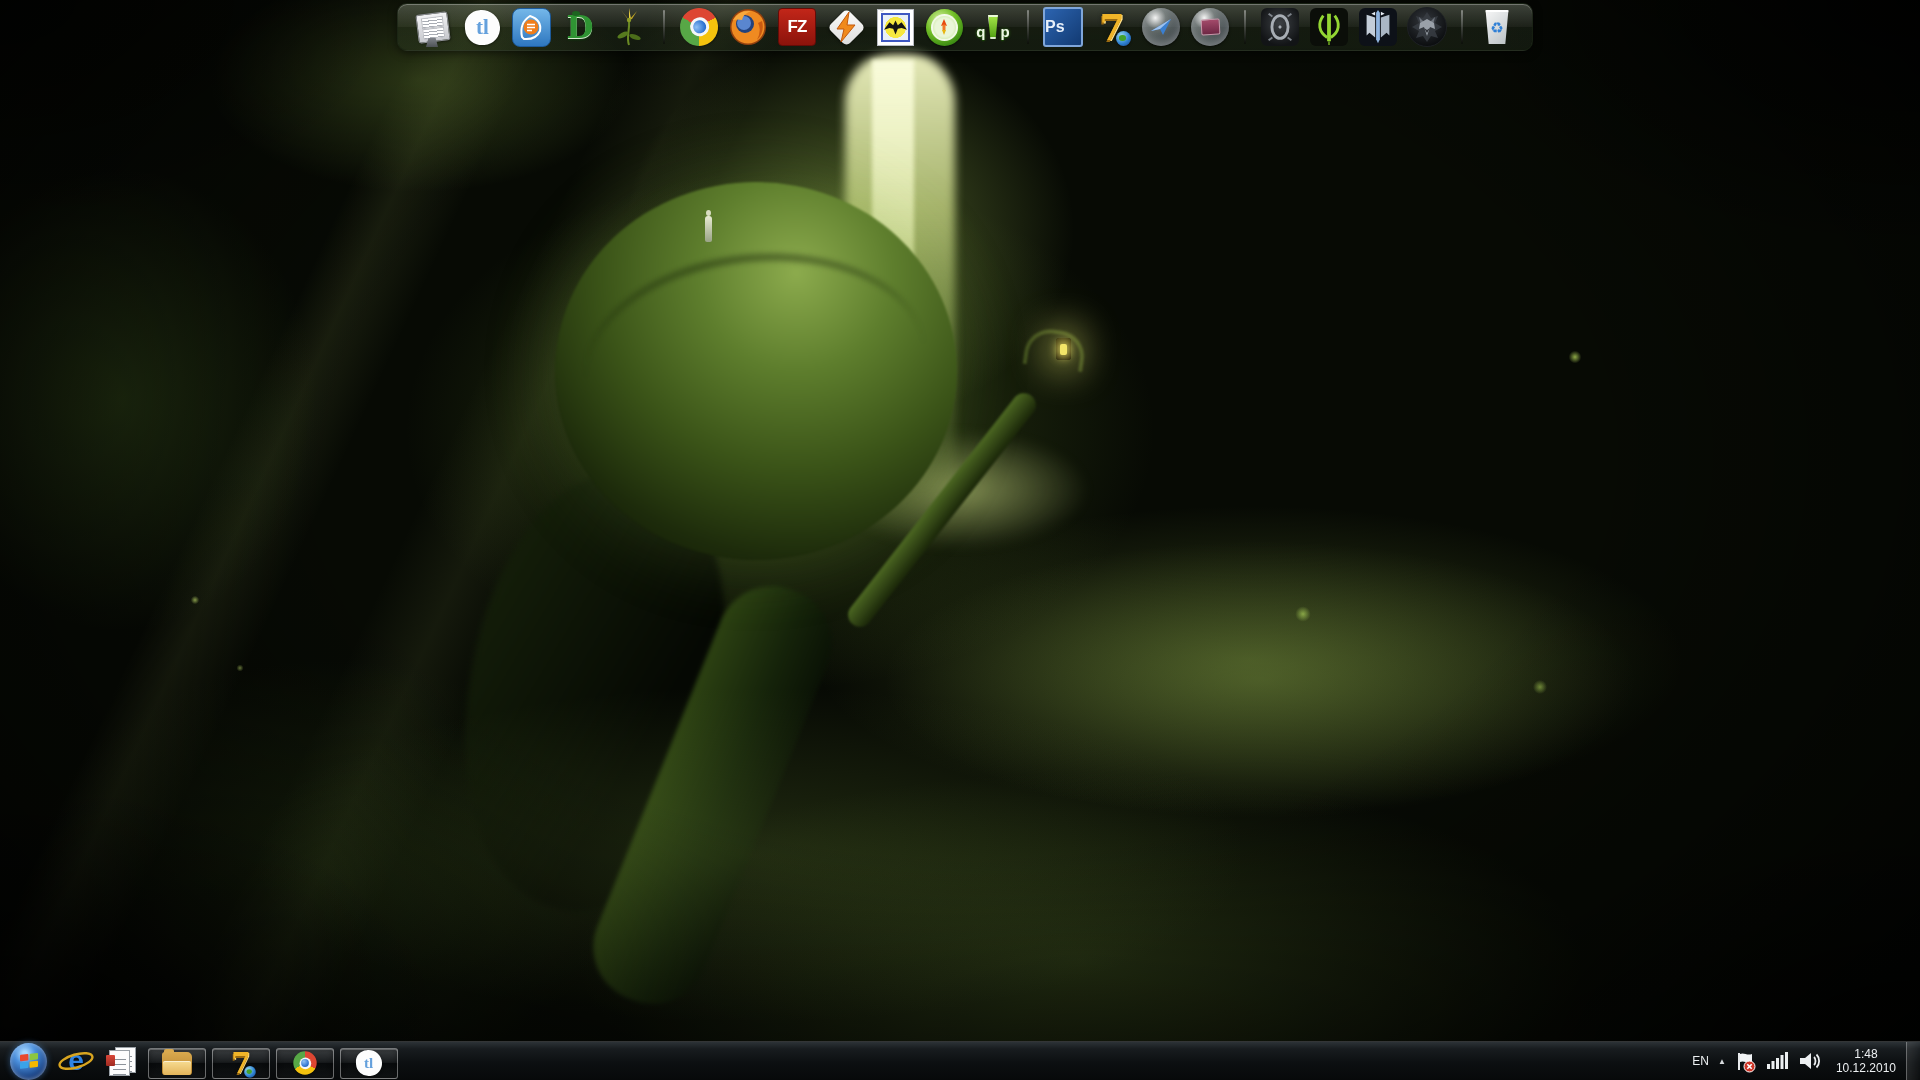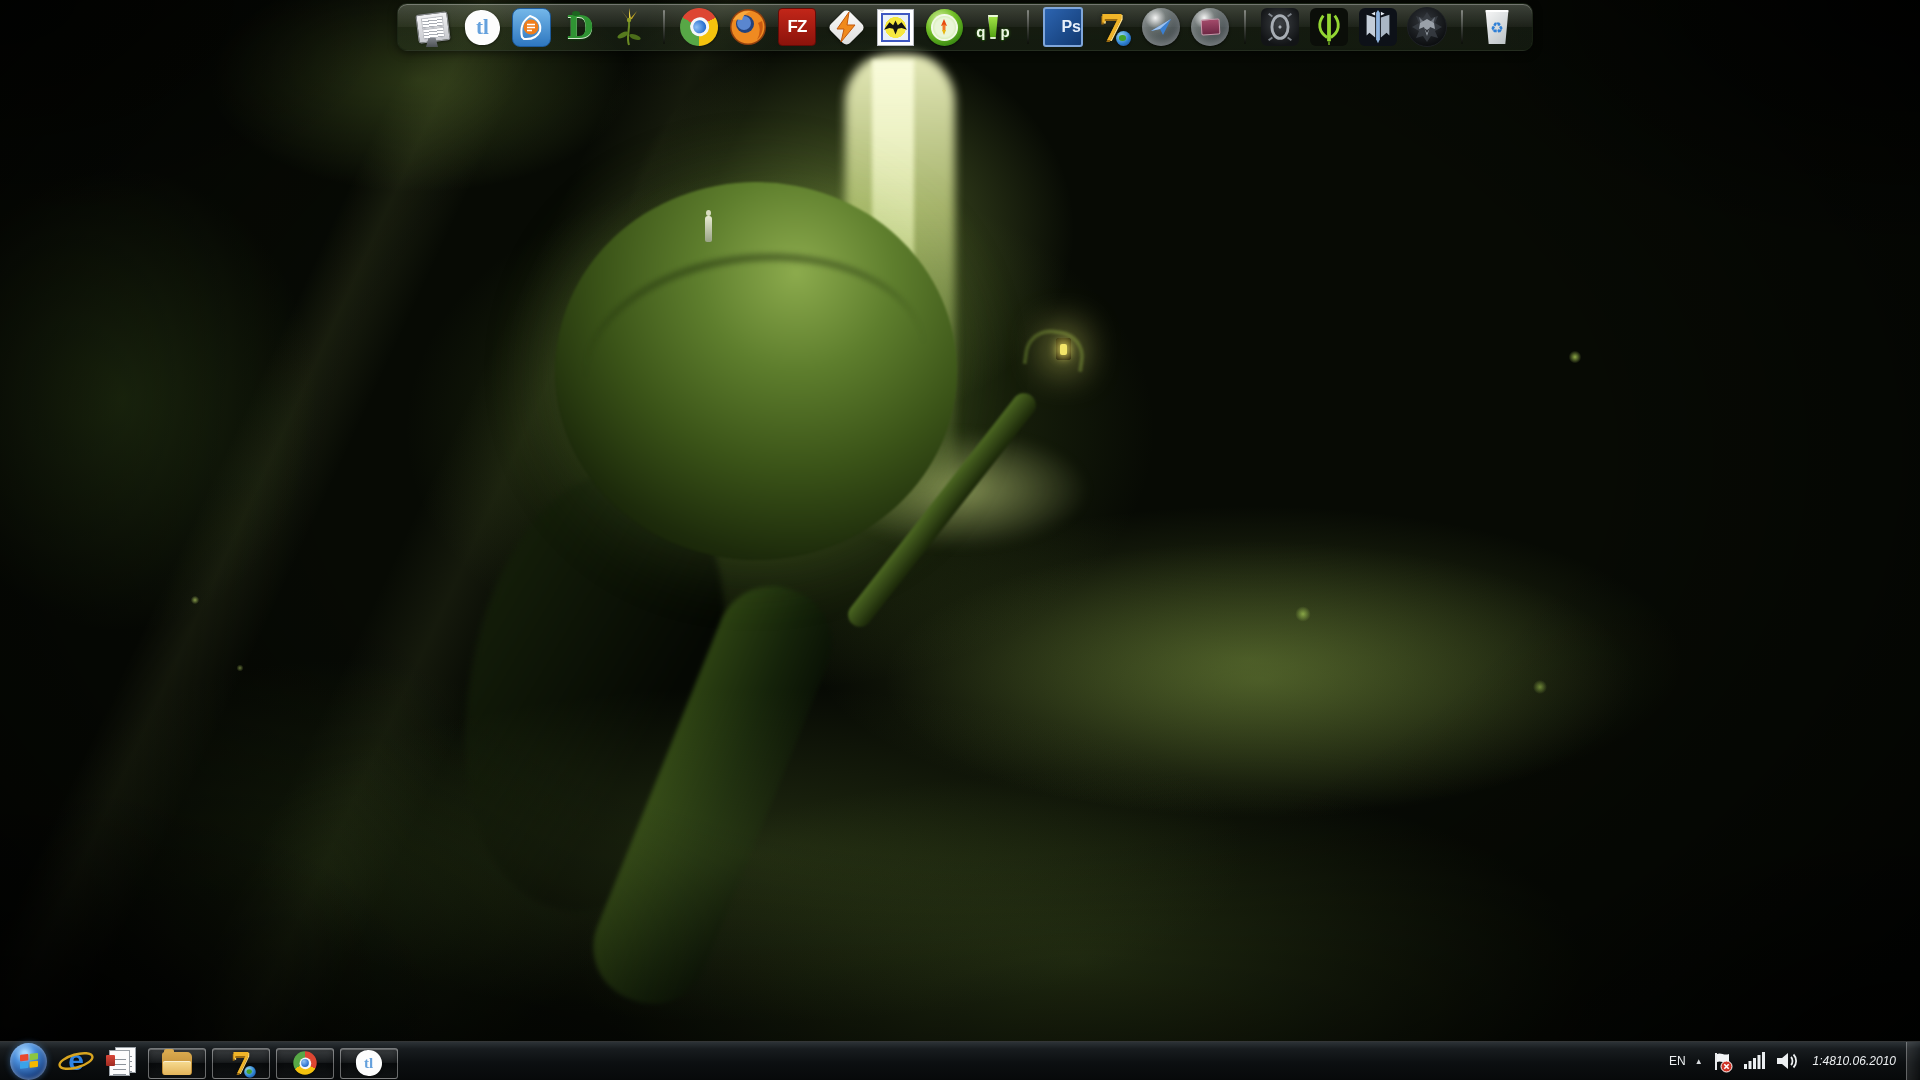--- a/index.html
+++ b/index.html
@@ -126,21 +126,21 @@
   .dm-ring{width:23px;height:23px;border-radius:50%;border:2px solid rgba(255,255,255,.65);
     background:radial-gradient(circle,#eaf6d8 55%, #bfe08a);display:flex;align-items:center;justify-content:center;}
   
   .qip{display:flex;align-items:flex-end;gap:1px;}
   .qip span{color:#eef7e6;font-weight:bold;font-size:15px;line-height:14px;text-shadow:0 0 3px #2e6e12,0 1px 1px #184006;}
   .qip-glass{width:13px;height:24px;background:linear-gradient(#a8e84a,#4c9c10);
     clip-path:polygon(12% 0,88% 0,70% 100%,30% 100%);
     box-shadow:inset 0 0 0 2px rgba(255,255,255,.8);}
   
   .ps{width:36px;height:36px;border-radius:3px;background:linear-gradient(135deg,#2c64b0,#123a72);
-    border:2px solid #7fa6da;display:flex;align-items:center;justify-content:flex-end;}
+    border:2px solid #7fa6da;display:flex;align-items:center;justify-content:flex-start;}
   .ps span{color:#e8f0fa;font-weight:bold;font-size:16px;}
   
   .seven{position:relative;}
   .seven .n7{font-family:"DejaVu Serif",serif;font-weight:bold;font-size:36px;line-height:38px;color:#f0b428;
     text-shadow:-1px 2px 0 #9a6a10, 1px 1px 0 #ffe08a, 0 0 5px rgba(0,0,0,.45);}
   .globe{position:absolute;right:2px;bottom:2px;width:15px;height:15px;border-radius:50%;
     background:radial-gradient(circle at 35% 32%, #9fdcf2, #2e82d2 55%, #173f80);box-shadow:0 1px 2px rgba(0,0,0,.5);}
   .globe::after{content:"";position:absolute;left:3px;top:4px;width:7px;height:6px;border-radius:45%;background:#43a22c;}
   
   .orb{width:38px;height:38px;border-radius:50%;position:relative;display:flex;align-items:center;justify-content:center;
@@ -193,21 +193,21 @@
     background:linear-gradient(#f7dc92,#e3b45a);box-shadow:inset 0 1px 0 rgba(255,255,255,.6);}
   .mini{transform:scale(.78);}
   .tl-mini{width:26px;height:26px;}
   .tl-mini span{font-size:15px;}
 
   
   .tray{display:flex;align-items:center;gap:9px;color:#eceff1;font-size:12px;margin-right:4px;}
   .tray-lang{cursor:pointer;}
   .tray-arrow{font-size:8px;color:#d7dadd;cursor:pointer;}
   .tray-ic{display:flex;align-items:center;cursor:pointer;}
-  .clock{display:flex;flex-direction:row;align-items:center;line-height:14px;margin:16px 6px;cursor:default;font-style:italic;}
+  .clock{display:flex;flex-direction:column;align-items:center;line-height:14px;margin:16px 6px;cursor:default;}
   .show-desktop{width:13px;height:38px;border-left:1px solid rgba(255,255,255,.35);
     background:linear-gradient(to right, rgba(255,255,255,.1), rgba(255,255,255,.02));cursor:pointer;}
 </style>
 </head>
 <body>
 
 <div class="screen">
 
   <div class="wallpaper">
     <div class="wp waterfall"></div>
@@ -506,20 +506,20 @@
       <span class="tray-ic">
         <svg width="24" height="24" viewBox="0 0 24 24">
           <polygon points="3,9 8,9 14,4 14,20 8,15 3,15" fill="#eceff1"></polygon>
           <path d="M17 8 C19 10 19 14 17 16" stroke="#eceff1" stroke-width="1.8" fill="none"></path>
           <path d="M19.5 5.5 C23 9 23 15 19.5 18.5" stroke="#eceff1" stroke-width="1.8" fill="none"></path>
         </svg>
       </span>
 
       <div class="clock">
         <span>1:48</span>
-        <span>10.06.2010</span>
+        <span>10.12.2010</span>
       </div>
     </div>
 
     <div class="show-desktop"></div>
   </div>
 
 </div>
 
 </body></html>

